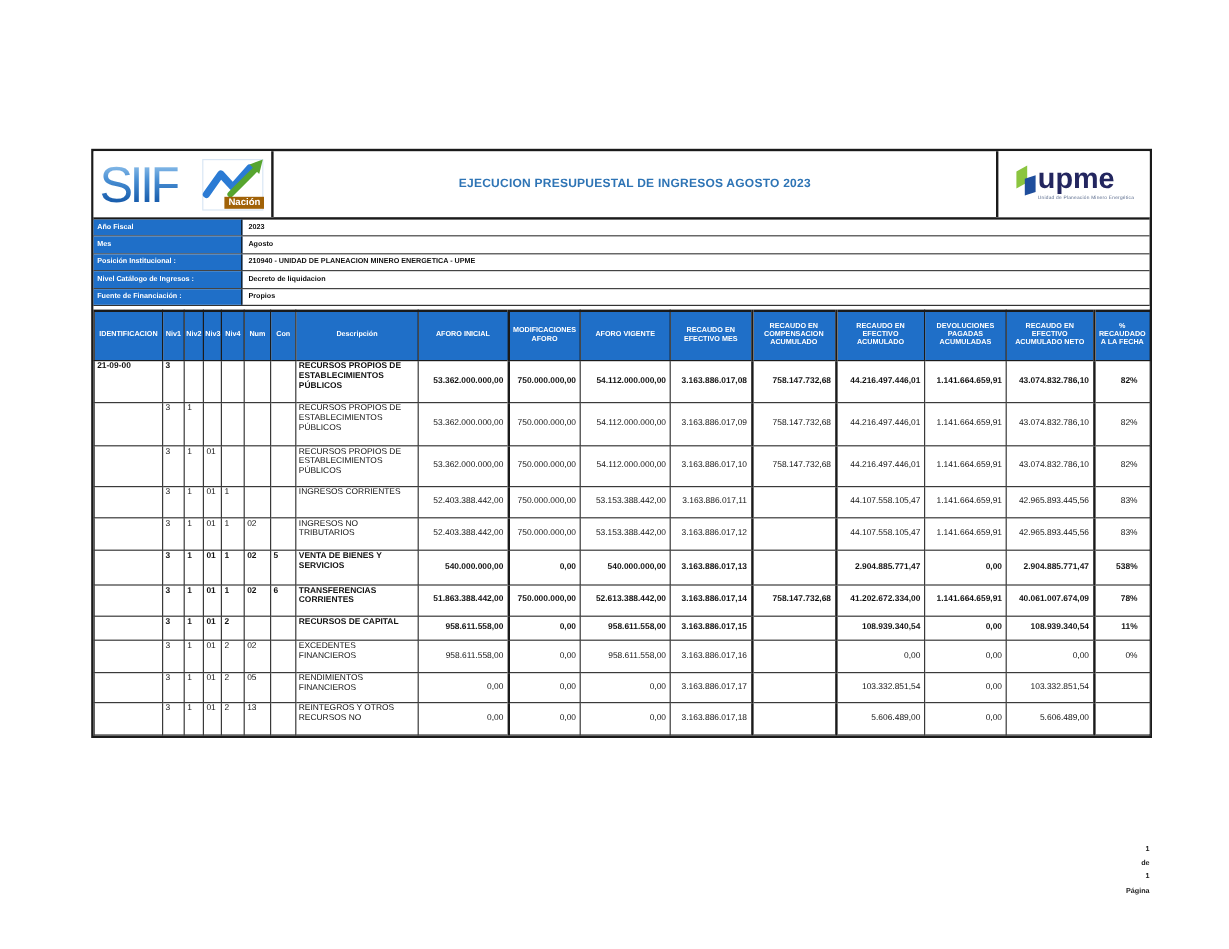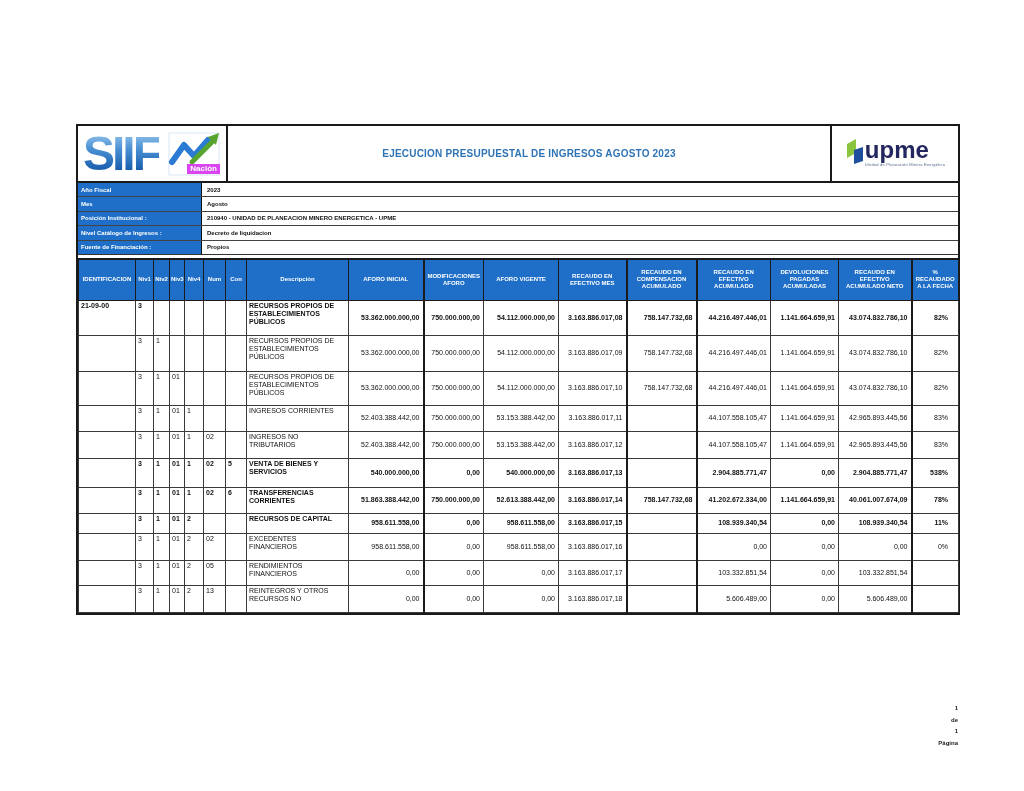--- a/index.html
+++ b/index.html
@@ -10,27 +10,27 @@
   }
   .sheet{
     position:absolute;left:76px;top:124px;width:884px;
     border:2px solid #1a1a1a;box-sizing:border-box;background:#fff;
   }
   
   .topband{display:flex;height:55px;border-bottom:2px solid #1a1a1a;}
   .siif-cell{width:150px;position:relative;border-right:2px solid #1a1a1a;box-sizing:border-box;
     display:flex;align-items:center;padding-left:5px;background:#fff;overflow:hidden;}
   .siif-text{
-    font-size:48px;font-weight:bold;line-height:0.95;letter-spacing:-3px;
+    font-size:42px;font-weight:normal;line-height:0.95;letter-spacing:-3px;
     background:linear-gradient(180deg,#9cc9ee 0%,#4a90d4 40%,#1a5fae 85%);
     -webkit-background-clip:text;background-clip:text;color:transparent;
   }
   .siif-chart{position:absolute;right:6px;top:6px;width:52px;height:44px;}
   .siif-chart svg{display:block;}
-  .siif-nacion{position:absolute;bottom:2px;right:0;background:#d946ef;color:#fff;
+  .siif-nacion{position:absolute;bottom:2px;right:0;background:#a16207;color:#fff;
     font-size:8px;font-weight:bold;padding:0 3px 1px 3px;letter-spacing:0;}
   .title-cell{flex:1;display:flex;align-items:center;justify-content:center;
     color:#2e74b5;font-weight:bold;font-size:10px;letter-spacing:0.2px;}
   .upme-cell{width:128px;border-left:2px solid #1a1a1a;box-sizing:border-box;
     display:flex;align-items:center;justify-content:center;gap:0;background:#fff;}
   .upme-textwrap{display:flex;flex-direction:column;align-items:flex-start;}
   .upme-text{font-size:24px;font-weight:bold;color:#23265f;line-height:0.8;}
   .upme-tag{font-size:4px;color:#5a6b8c;margin-top:2px;letter-spacing:0.2px;}
   
   .meta{border-bottom:1px solid #333;}

